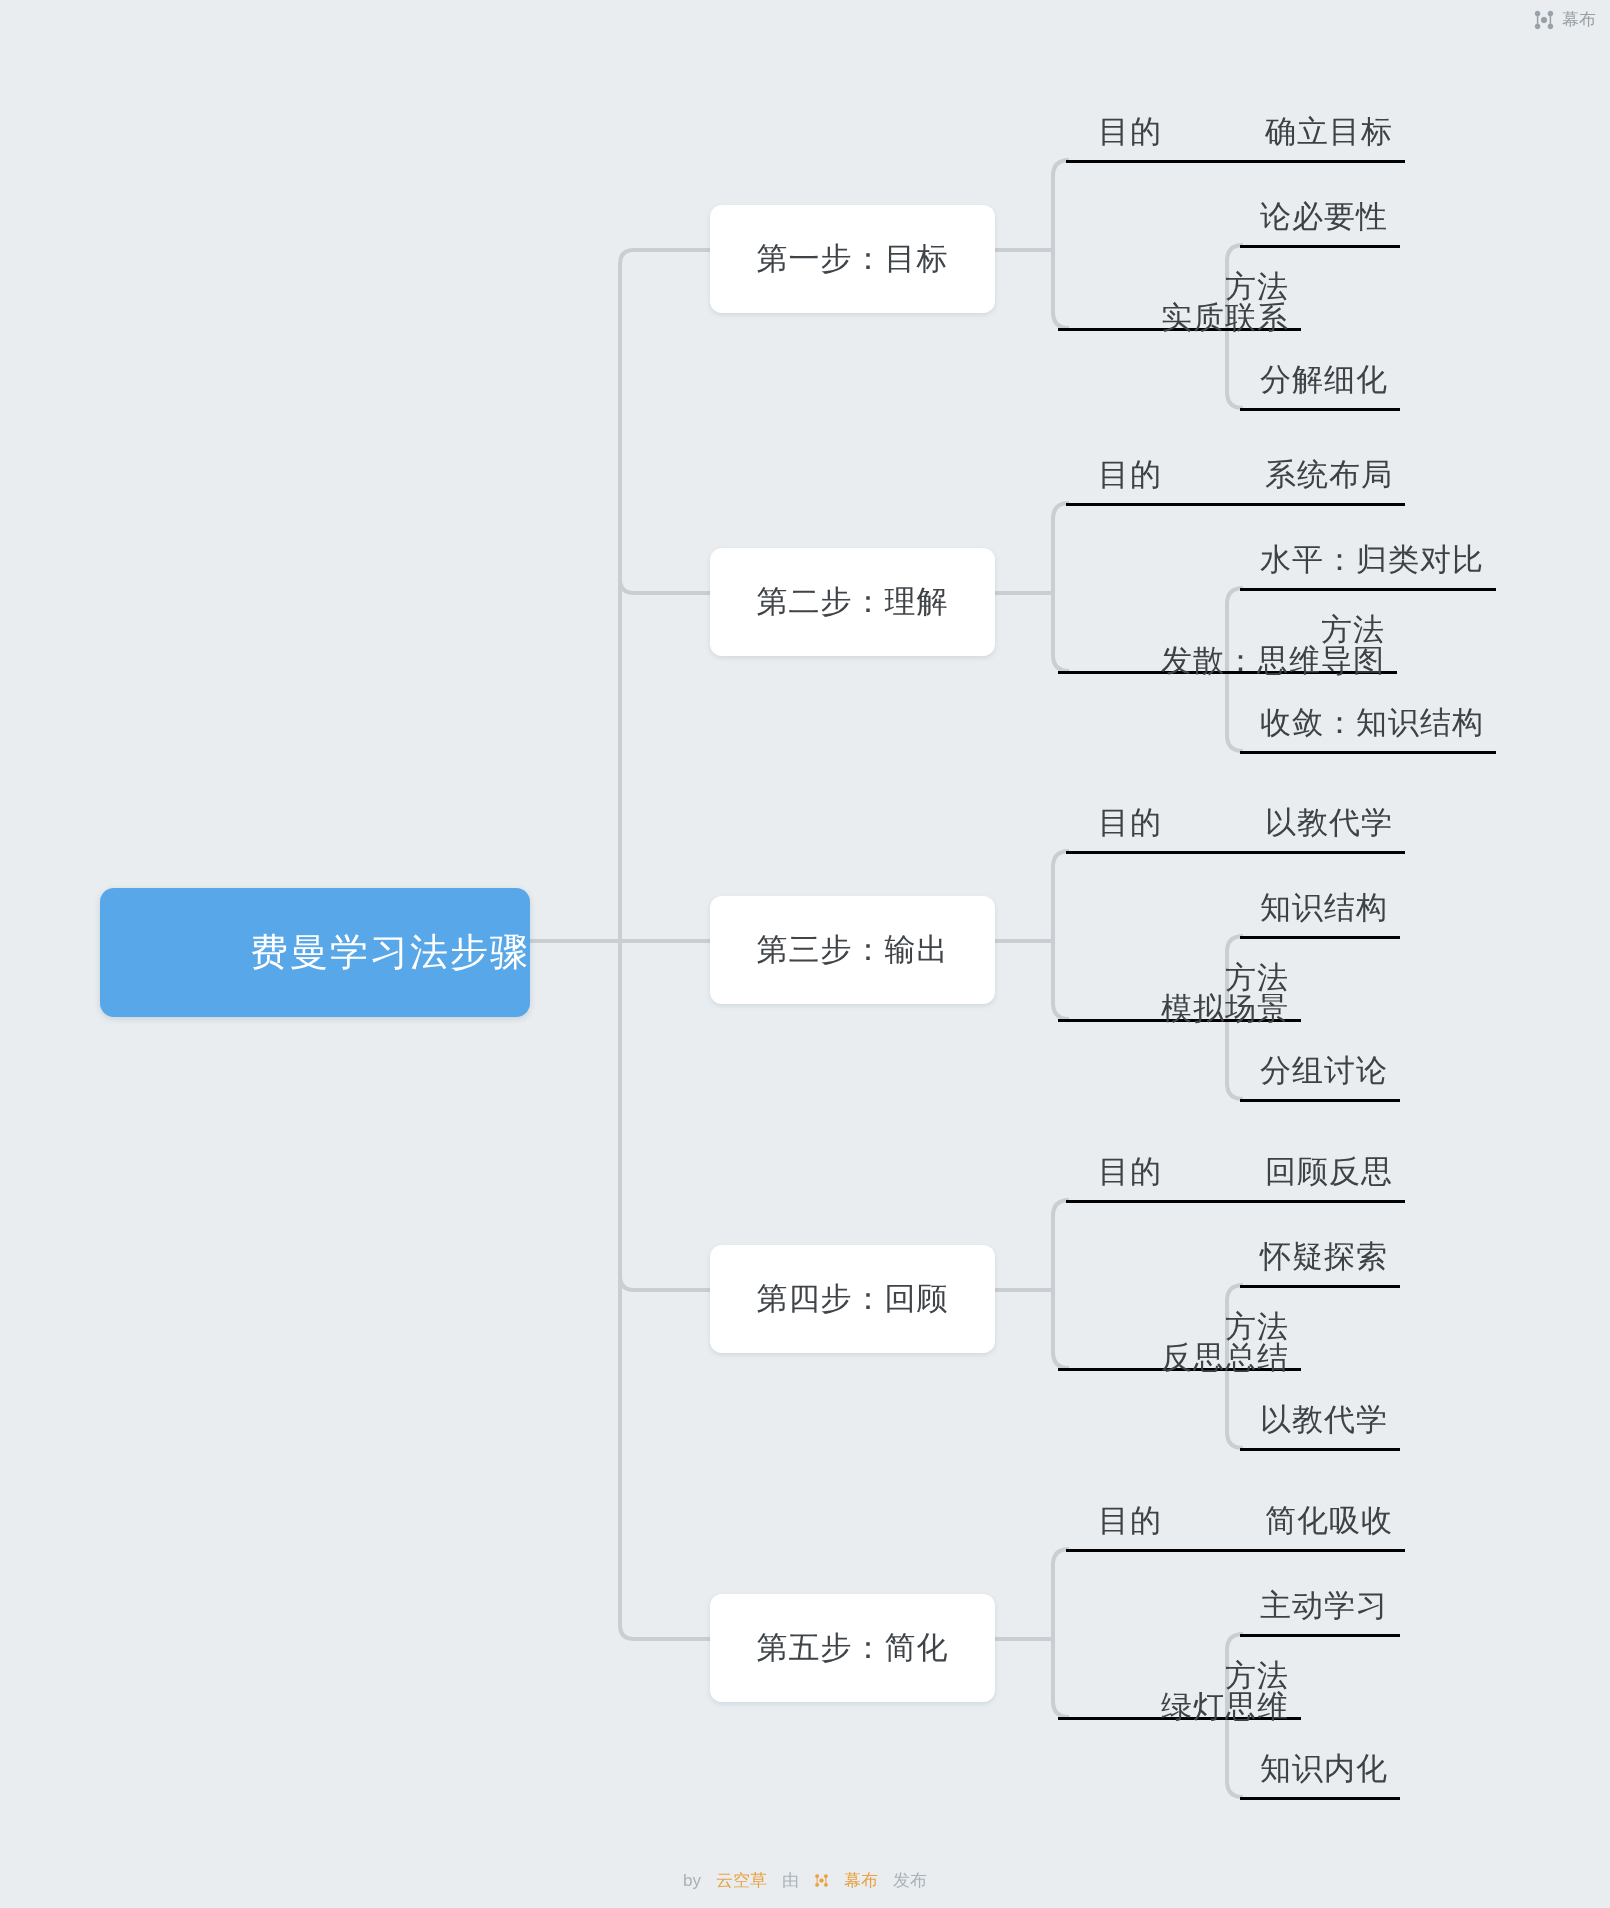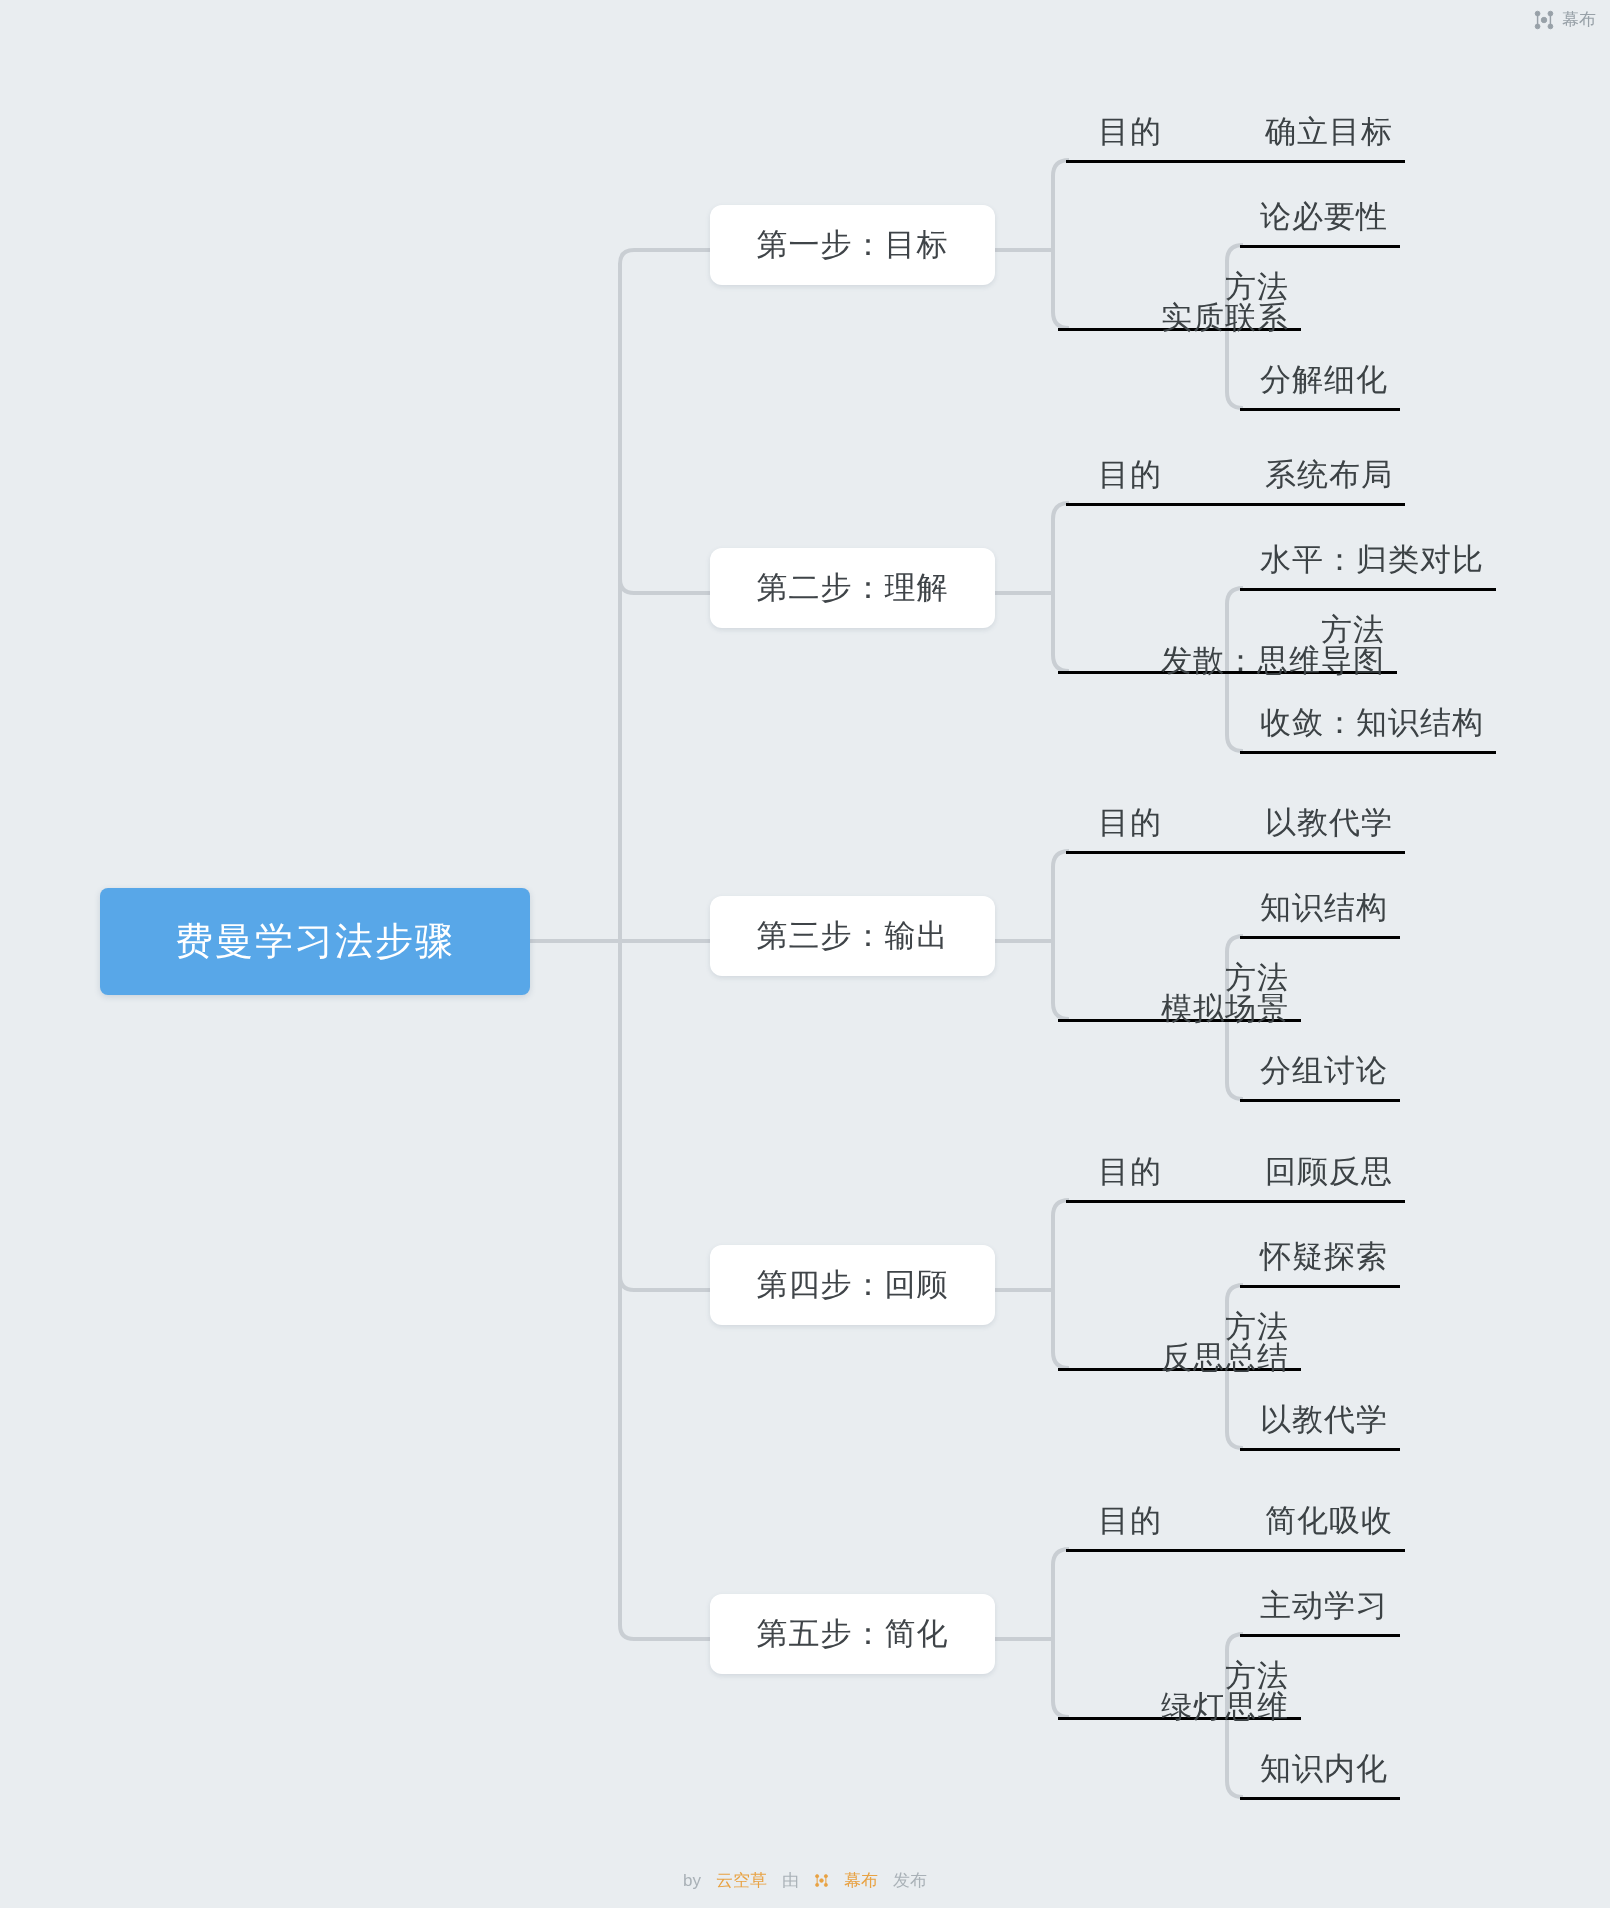--- a/index.html
+++ b/index.html
@@ -8,35 +8,35 @@
     background:#e9edf0;
     font-family:"Liberation Sans","DejaVu Sans",sans-serif;
     position:relative;overflow:hidden;
     color:#3c4245;
   }
   .canvas{position:absolute;inset:0;}
   svg.connectors{position:absolute;left:0;top:0;pointer-events:none;}
 
   
   .root-node{
-    position:absolute;left:100px;top:888px;width:430px;height:107px;
-    background:#58a7e8;border-radius:8px;
-    display:flex;align-items:center;justify-content:center;
+    position:absolute;left:100px;top:888px;width:430px;height:129px;
+    background:#58a7e8;border-radius:14px;
+    display:flex;align-items:center;justify-content:flex-end;
     box-shadow:0 2px 6px rgba(60,90,120,.18);
   }
   .root-node span{
     color:#ffffff;font-size:38px;letter-spacing:2px;font-weight:500;
   }
 
   
   .step-group{position:absolute;left:0;width:1610px;height:0;}
   .sg-1{top:250px}.sg-2{top:593px}.sg-3{top:941px}.sg-4{top:1290px}.sg-5{top:1639px}
 
   .step-box{
-    position:absolute;left:710px;top:-45px;width:285px;height:80px;
+    position:absolute;left:710px;top:-45px;width:285px;height:108px;
     background:#ffffff;border-radius:12px;
     display:flex;align-items:center;justify-content:center;
     box-shadow:0 2px 5px rgba(70,90,110,.14);
   }
   .step-box span{font-size:31px;color:#3f4448;letter-spacing:1px;}
 
   
   .row{
     position:absolute;display:inline-flex;align-items:flex-end;
     height:60px;box-sizing:border-box;

